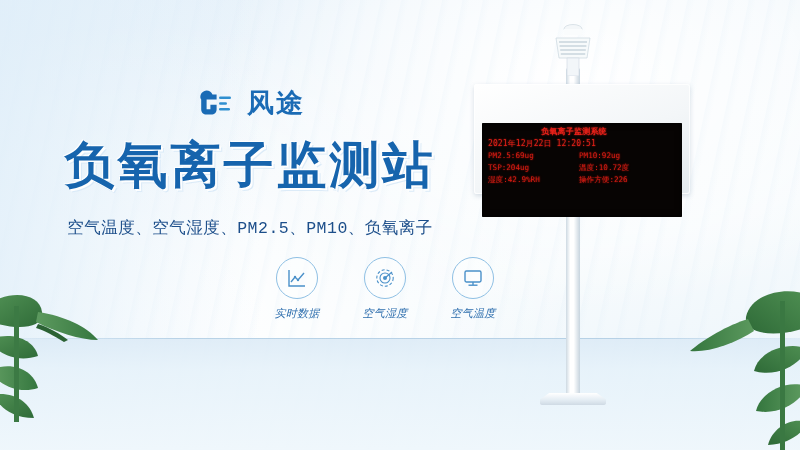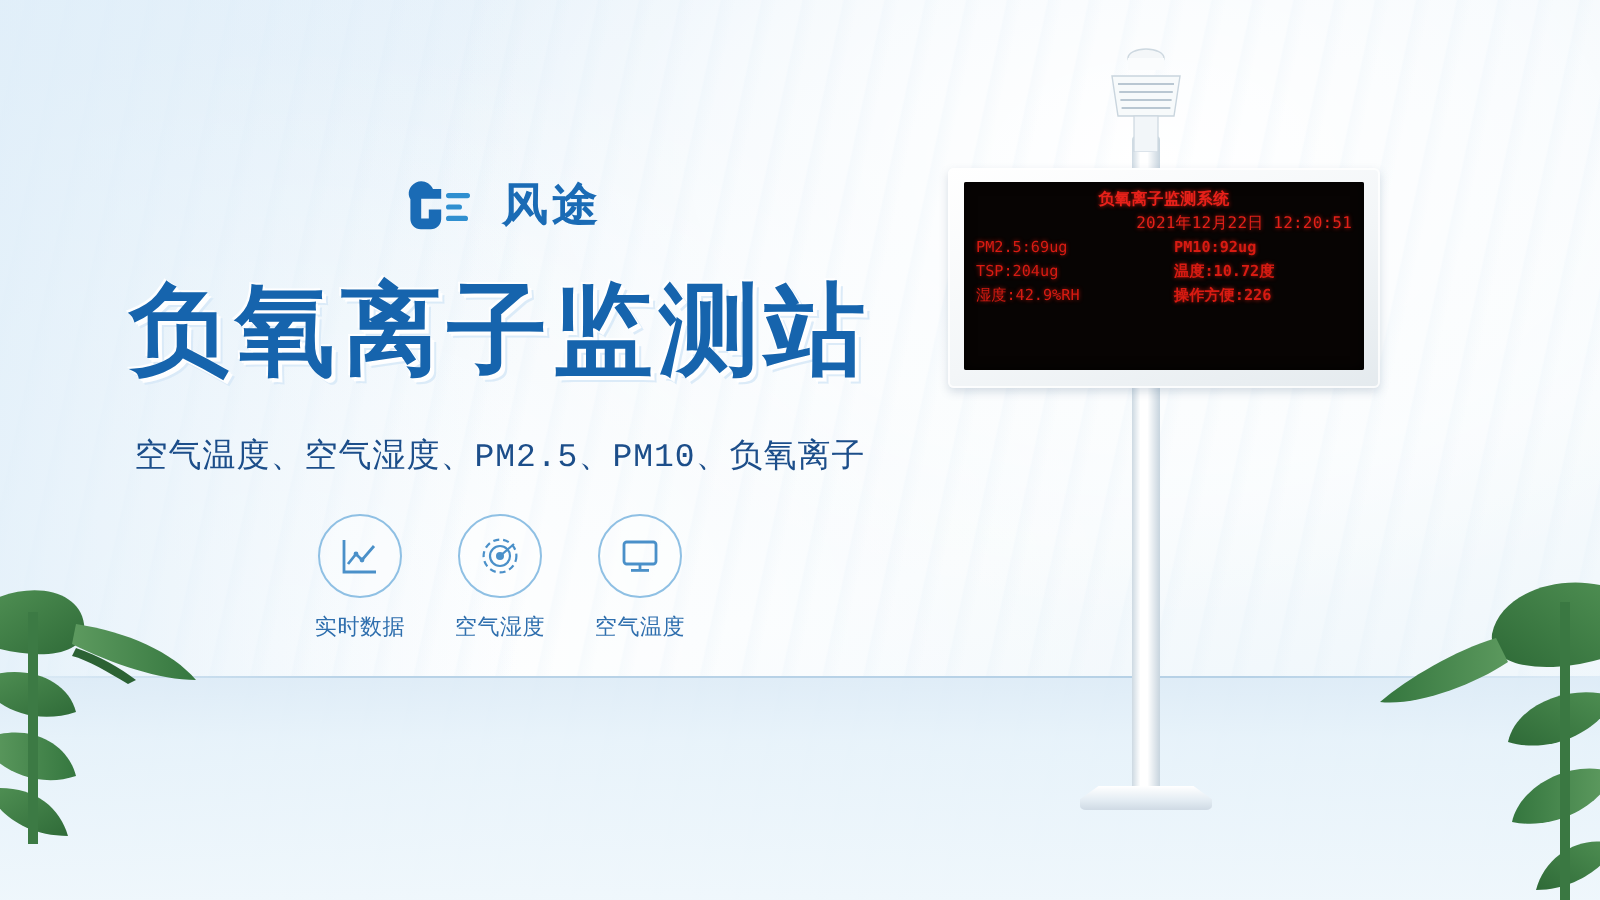--- a/index.html
+++ b/index.html
@@ -37,21 +37,21 @@
     position:absolute; left:0; right:0; bottom:111px; height:1px;
     background:linear-gradient(90deg, rgba(186,212,232,0) 0%, rgba(178,206,228,.85) 22%, rgba(178,206,228,.9) 78%, rgba(186,212,232,0) 100%);
   }
 
   
   .left-block { position:absolute; left:0; top:86px; width:500px; text-align:center; }
 
   .logo-row { display:flex; align-items:center; justify-content:center; gap:8px; height:34px; }
   .logo-mark { width:44px; height:30px; display:block; }
   .logo-text {
-    font-size:23px; font-weight:bold; color:#1a6bb5; letter-spacing:2px;
+    font-size:27px; font-weight:bold; color:#1a6bb5; letter-spacing:2px;
     line-height:30px; font-family:"DejaVu Sans","Liberation Sans",sans-serif;
   }
 
   .headline {
     margin-top:12px;
     font-size:50px; font-weight:bold; letter-spacing:3px;
     color:#1664ad;
     font-family:"DejaVu Sans","Liberation Sans",sans-serif;
     text-shadow:
        1px 1px 0 #ffffff,
@@ -59,21 +59,21 @@
        3px 3px 0 rgba(216,233,247,.9),
       -1px -1px 0 rgba(255,255,255,.9);
   }
 
   .subline {
     margin-top:18px;
     font-size:16.5px; letter-spacing:.5px; color:#1c4e8a;
     font-family:Liberation Mono, monospace;
   }
 
-  .features { margin-top:18px; display:flex; justify-content:center; gap:16px; }
+  .features { margin-top:18px; display:flex; justify-content:flex-end; gap:34px;font-style:italic; }
   .feature { width:54px; text-align:center; }
   .feature .circle {
     width:42px; height:42px; margin:0 auto;
     border:1.5px solid #8fc0e4; border-radius:50%;
     display:flex; align-items:center; justify-content:center;
     background:rgba(255,255,255,.35);
   }
   .feature svg { display:block; }
   .feature .flabel {
     margin-top:7px; font-size:11px; color:#2f6fae; letter-spacing:.3px;
@@ -98,45 +98,46 @@
   .display {
     position:absolute; left:474px; top:84px; width:216px; height:110px;
     background:linear-gradient(160deg,#ffffff 0%,#f3f6f8 55%,#e4eaee 100%);
     border-radius:3px;
     box-shadow:0 2px 5px rgba(80,110,140,.22), inset 0 0 0 1px rgba(255,255,255,.8);
     padding:7px 8px 9px 8px;
   }
   .screen {
     width:100%; height:100%;
     background:#070403; border-radius:1px;
-    padding:4px 6px 0 6px;
+    padding:4px 22px 0 6px;
     font-family:"DejaVu Sans Mono","Liberation Mono",monospace;
     color:#e01b10; overflow:hidden;
     box-shadow:inset 0 0 6px rgba(0,0,0,.9);
+    margin-top:32px;
   }
   .scr-title {
     text-align:center; font-size:8px; font-weight:bold; letter-spacing:.2px;
     color:#e8211a; text-shadow:0 0 2px rgba(226,30,20,.85);
     font-family:"DejaVu Sans","Liberation Sans",sans-serif;
     line-height:10px;
   }
   .scr-date {
-    text-align:right; font-size:8px; letter-spacing:.1px; color:#e22018;
+    text-align:left; font-size:8px; letter-spacing:.1px; color:#e22018;
     text-shadow:0 0 2px rgba(226,30,20,.8); line-height:11px; margin-top:1px;
   }
   .scr-grid {
     margin-top:2px;
     display:grid; grid-template-columns:1fr 1fr; row-gap:2px; column-gap:2px;
   }
   .cell {
     font-size:7.6px; line-height:10px; color:#d81b12;
     text-shadow:0 0 2px rgba(216,27,18,.8);
     white-space:nowrap;
   }
-  .cell.r { padding-left:4px;font-weight:bold; }
+  .cell.r { padding-left:4px; }
 
   
   .plant-left { position:absolute; left:-6px; bottom:28px; width:130px; height:140px; }
   .plant-right { position:absolute; right:-4px; bottom:0px; width:120px; height:165px; }
 </style>
 </head>
 <body>
 
 <div id="stage">
   <div class="streaks"></div>

